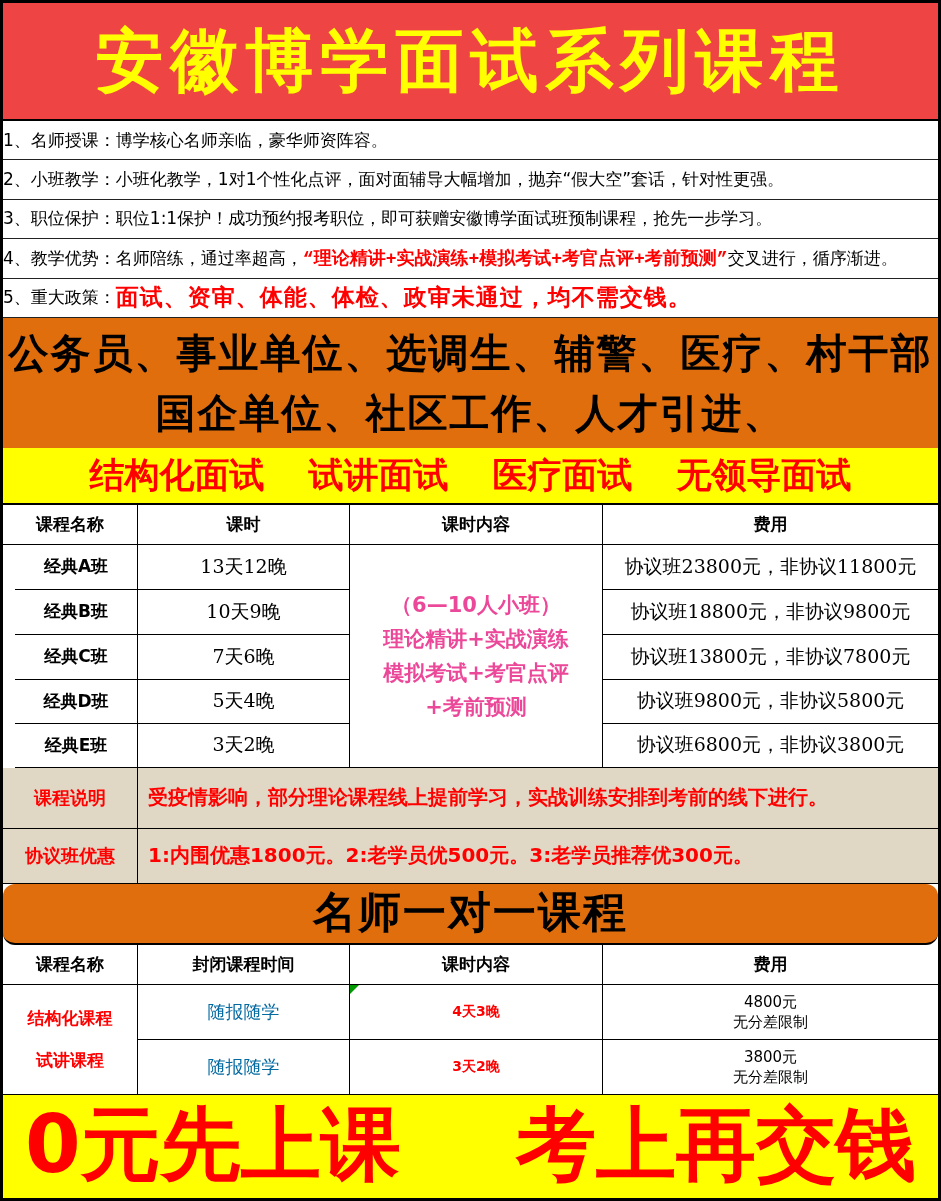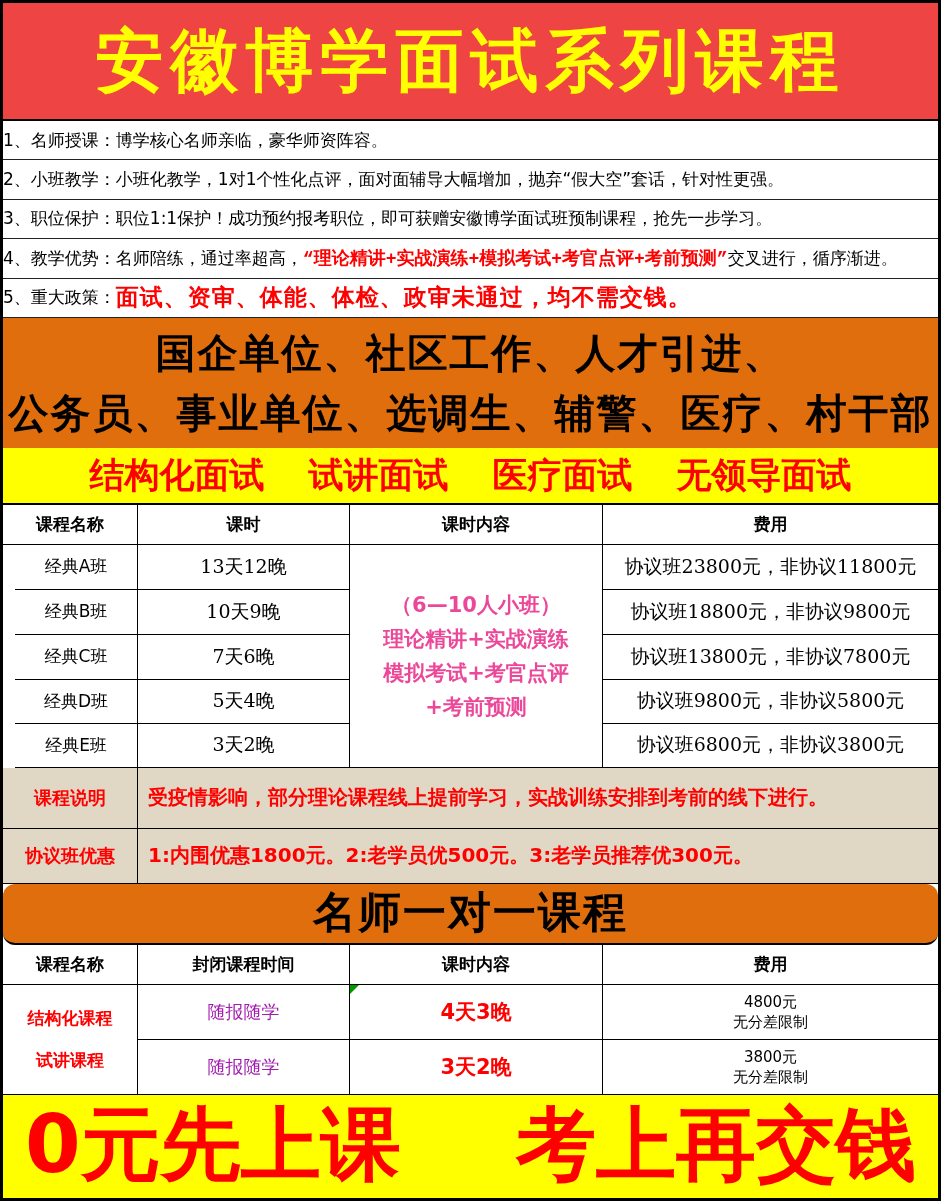--- a/index.html
+++ b/index.html
@@ -51,21 +51,21 @@
   .grid-table { display:grid; grid-template-columns:135px 212px 253px 1fr; }
   .table1 { grid-template-rows:40px 45px 45px 45px 44px 44px 61px 55px; }
   .table2 { grid-template-rows:40px 55px 55px; }
   .cell {
     border-right:1.5px solid #000; border-bottom:1.5px solid #000;
     display:flex; align-items:center; justify-content:center;
     background:#fff; text-align:left;
   }
   .cell.no-r { border-right:none; }
   .hdr { font-weight:bold; font-size:17px; color:#000; }
-  .name-cell { font-weight:normal; font-size:17px; color:#000;margin-left:12px; }
+  .name-cell { font-weight:bold; font-size:17px; color:#000;margin-left:12px; }
   .dur-cell, .fee-cell {
     font-family:"DejaVu Serif","Liberation Serif",serif;
     font-size:19px; color:#000;
   }
   .content-cell {
     grid-column:3; grid-row:2/7;
     flex-direction:column; color:#ec4899; font-weight:bold;
     font-size:21px; line-height:34px;
   }
   .note-label {
@@ -82,22 +82,22 @@
     font-weight:bold; font-size:43px; letter-spacing:2px;
     border-bottom:2px solid #000;
     border-radius:12px;
   }
   .merged-names {
     grid-column:1; grid-row:2/4;
     flex-direction:column; justify-content:space-around;
     color:#FF0000; font-weight:bold; font-size:17px;
     padding:12px 0;
   }
-  .time-cell { font-size:18px; color:#a21caf; }
-  .content2 { color:#FF0000; font-weight:bold; font-size:21px; position:relative; }
+  .time-cell { font-size:18px; color:#0369a1; }
+  .content2 { color:#FF0000; font-weight:bold; font-size:14px; position:relative; }
   .green-tri {
     position:absolute; top:0; left:0; width:0; height:0;
     border-top:9px solid #009900; border-right:9px solid transparent;
   }
   .fee2 { flex-direction:column; font-size:15px; line-height:20px; color:#000; }
   
   .footer {
     height:103px; background:#FFFF00; flex:1;
     display:flex; align-items:center; justify-content:space-between;
     padding:0 22px; color:#FF0000; font-weight:bold; font-size:80px;
@@ -135,22 +135,22 @@
         <span>交叉进行，循序渐进。</span>
     </div>
     <div class="feature-row row5">
       <span>5、重大政策：</span>
         <span class="feature-red">面试、资审、体能、体检、政审未通过，均不需交钱。</span>
         <span></span>
     </div>
   </div>
 
   <div class="audience">
+    <div>公务员、事业单位、选调生、辅警、医疗、村干部</div>
     <div>国企单位、社区工作、人才引进、</div>
-    <div>公务员、事业单位、选调生、辅警、医疗、村干部</div>
   </div>
 
   <div class="types">
     <span>结构化面试</span>
     <span>试讲面试</span>
     <span>医疗面试</span>
     <span>无领导面试</span>
   </div>
 
   <div class="grid-table table1">

